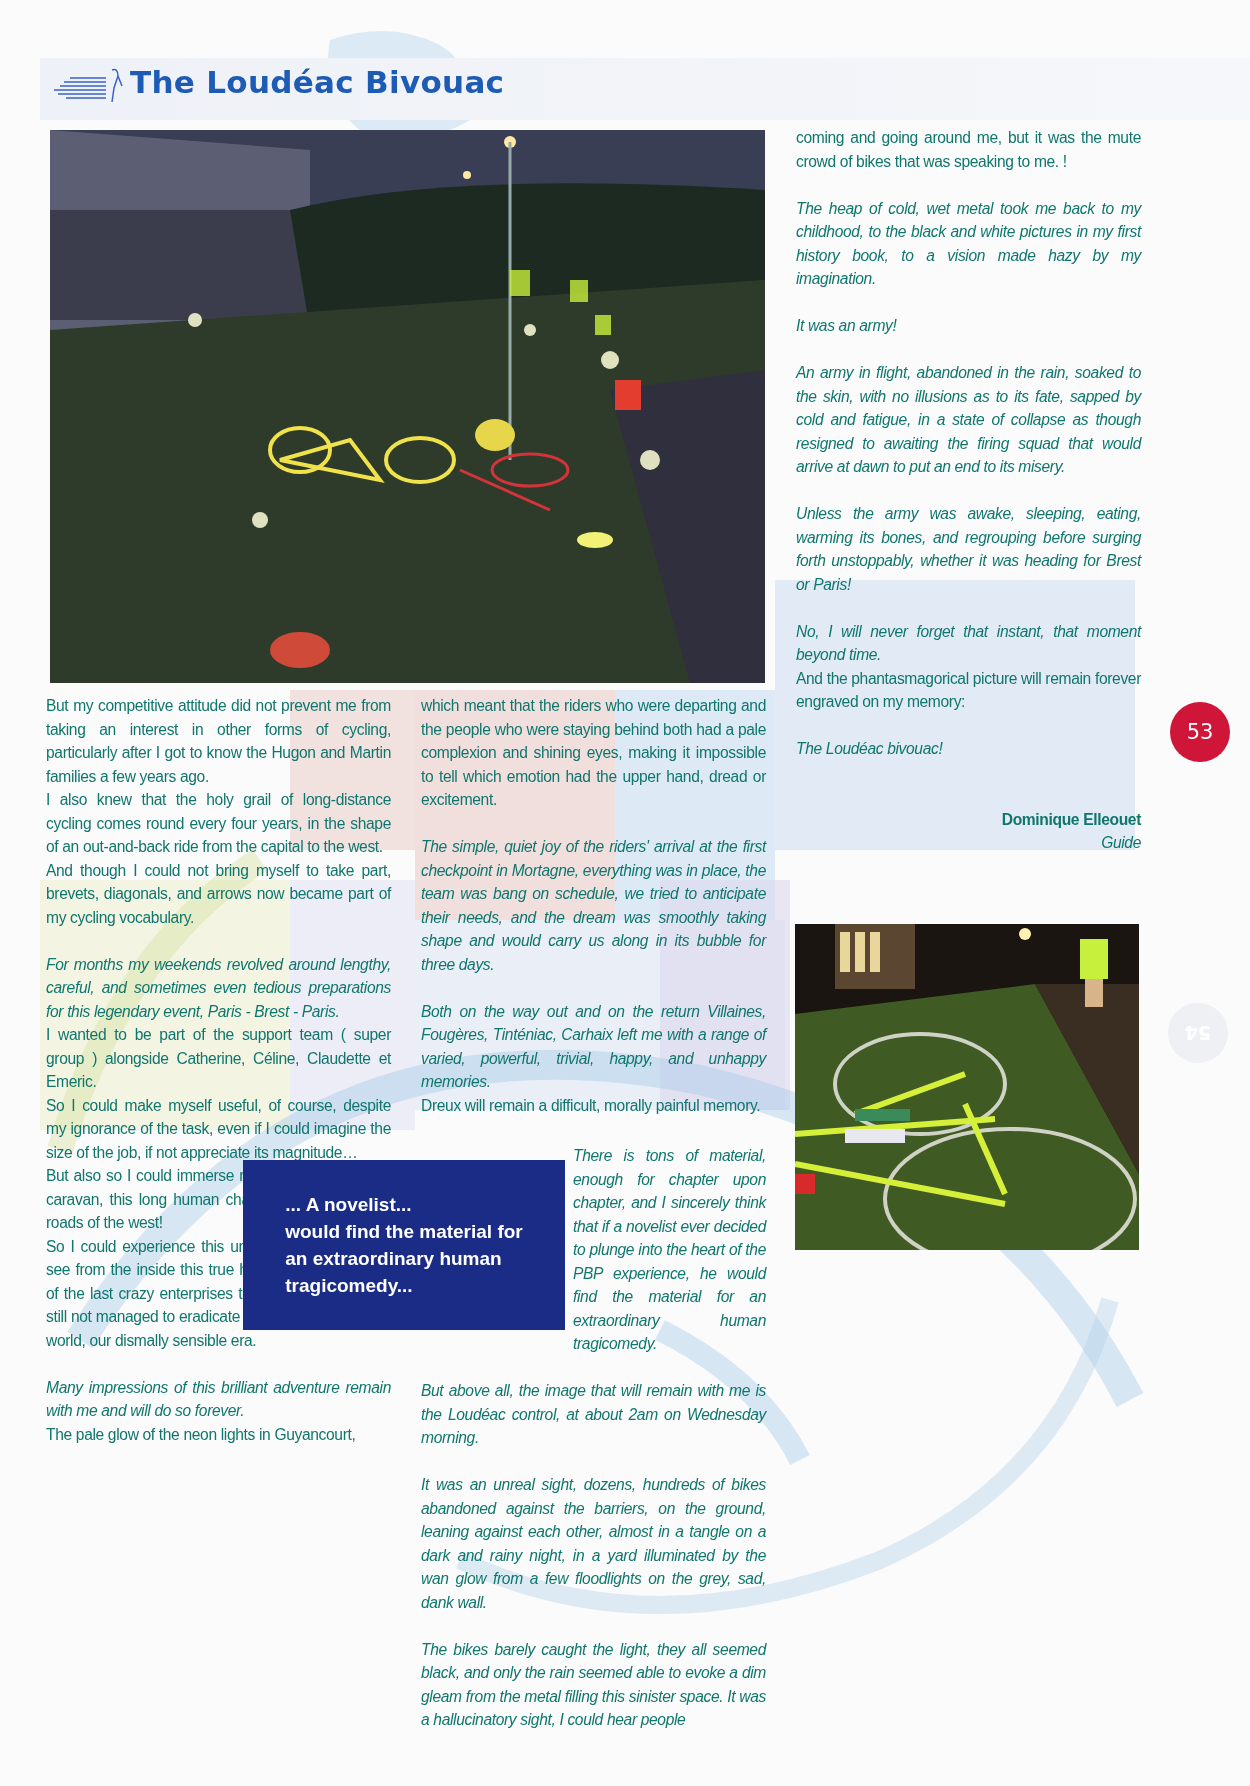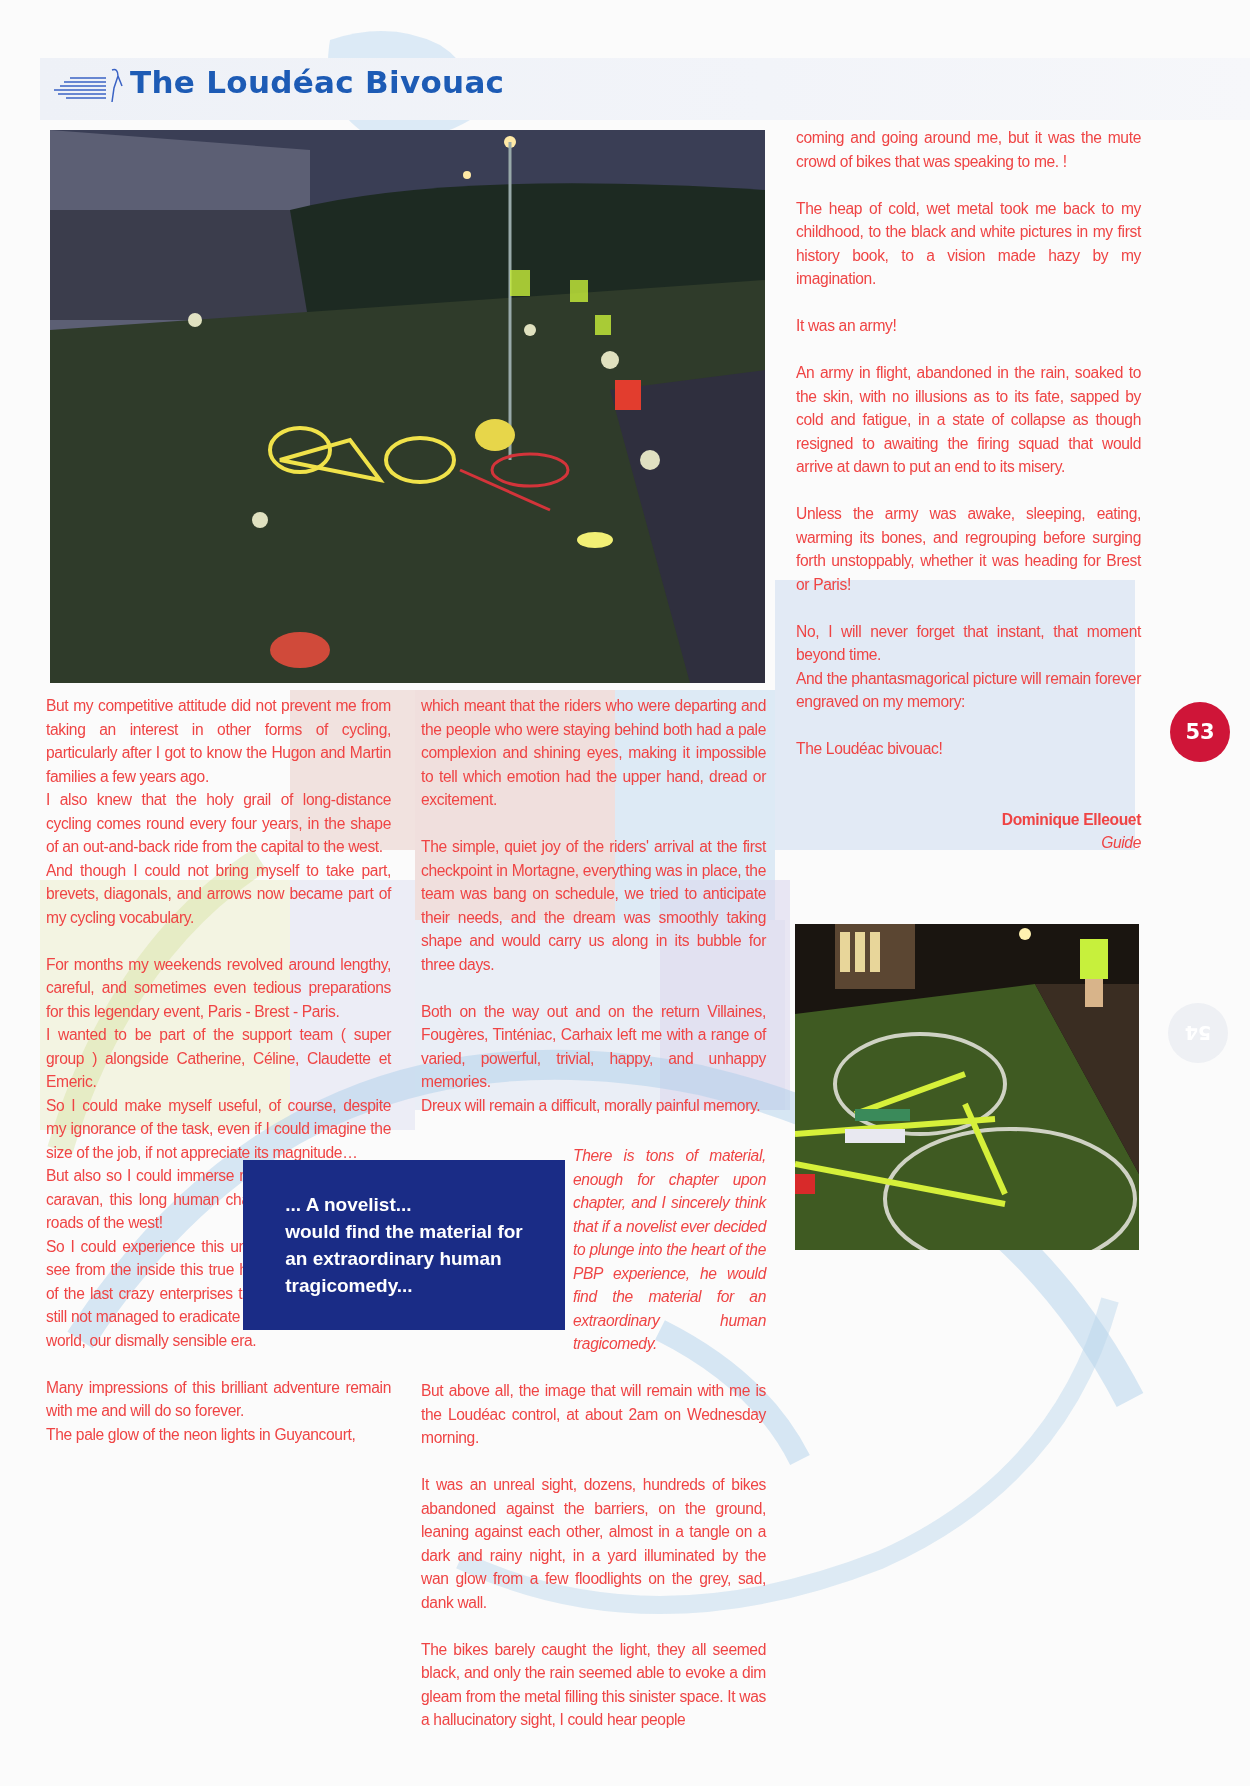--- a/index.html
+++ b/index.html
@@ -19,39 +19,39 @@
     font-family: "DejaVu Sans", sans-serif; font-weight: bold;
     font-size: 31px; color: #1d5bb5; letter-spacing: 0.3px;
   }
   .logo { position: absolute; left: 52px; top: 66px; width: 78px; height: 40px; }
   .photo {
     position: absolute; overflow: hidden;
   }
   .photo svg { display: block; width: 100%; height: 100%; }
   .col {
     position: absolute; font-size: 15.6px; line-height: 23.5px;
-    font-family: "Liberation Sans", sans-serif; color: #ef4444;
+    font-family: "Liberation Sans", sans-serif; color: #0f766e;
     text-align: justify; letter-spacing: -0.35px;
   }
   .col p { margin: 0; }
-  .col p.gap { margin-top: 23.5px; }
+  .col p.gap { margin-top: 23.5px; font-style: italic; }
   .dropcap-bar {
     display: inline-block; width: 10px; height: 36px; background: #e8692a;
     float: left; margin: 5px 8px 0 0;
   }
   .pullquote {
     position: absolute; left: 243px; top: 1160px; width: 322px; height: 170px;
     background: #1a2c86; color: #ffffff; display: flex; align-items: center;
     justify-content: center; text-align: left;
     font-weight: bold; font-size: 19px; line-height: 27px;
   }
   .page-badge {
     position: absolute; left: 1170px; top: 702px; width: 60px; height: 60px;
     border-radius: 50%; background: #cf1538; color: #fff;
-    font-family: "DejaVu Sans", sans-serif; font-weight: bold; font-size: 21px;
+    font-family: "DejaVu Sans", sans-serif; font-weight: normal; font-size: 21px;
     display: flex; align-items: center; justify-content: center;
   }
   .ghost-badge {
     position: absolute; left: 1168px; top: 1003px; width: 60px; height: 60px;
     border-radius: 50%; background: #eef0f4; color: #ffffff;
     font-family: "DejaVu Sans", sans-serif; font-weight: bold; font-size: 19px;
     display: flex; align-items: center; justify-content: center;
     transform: rotate(180deg);
   }
   .signature { text-align: right; }

